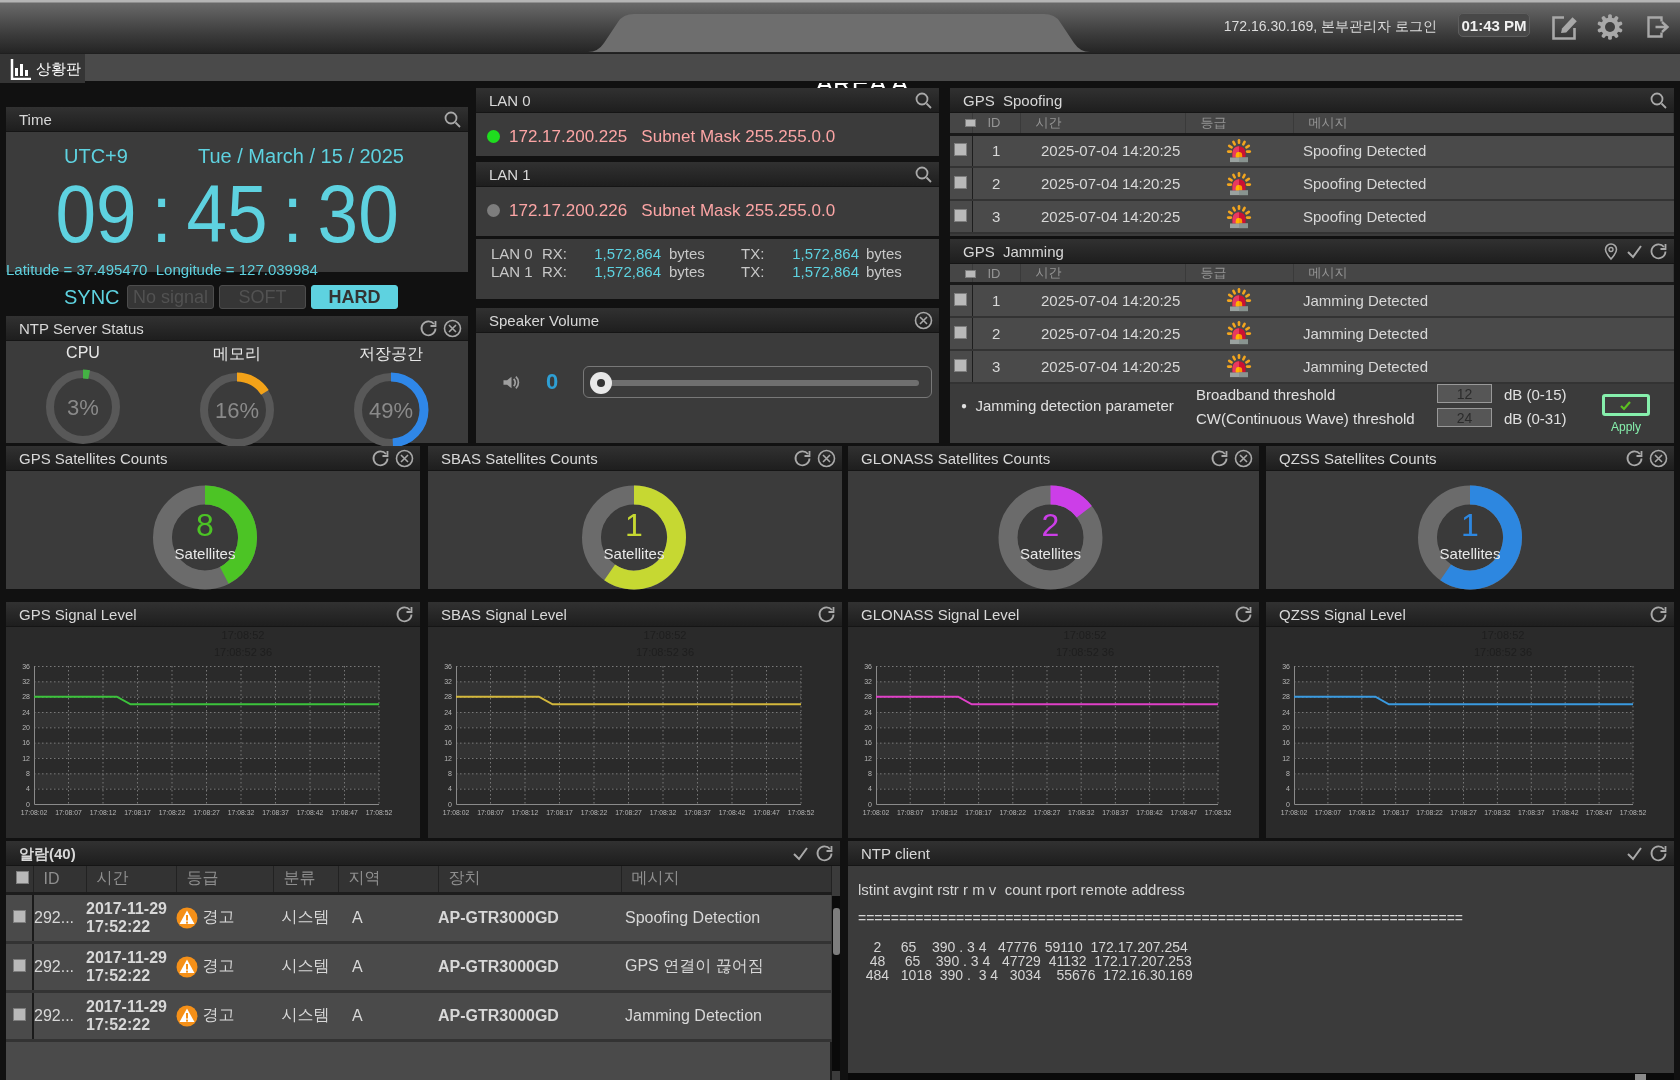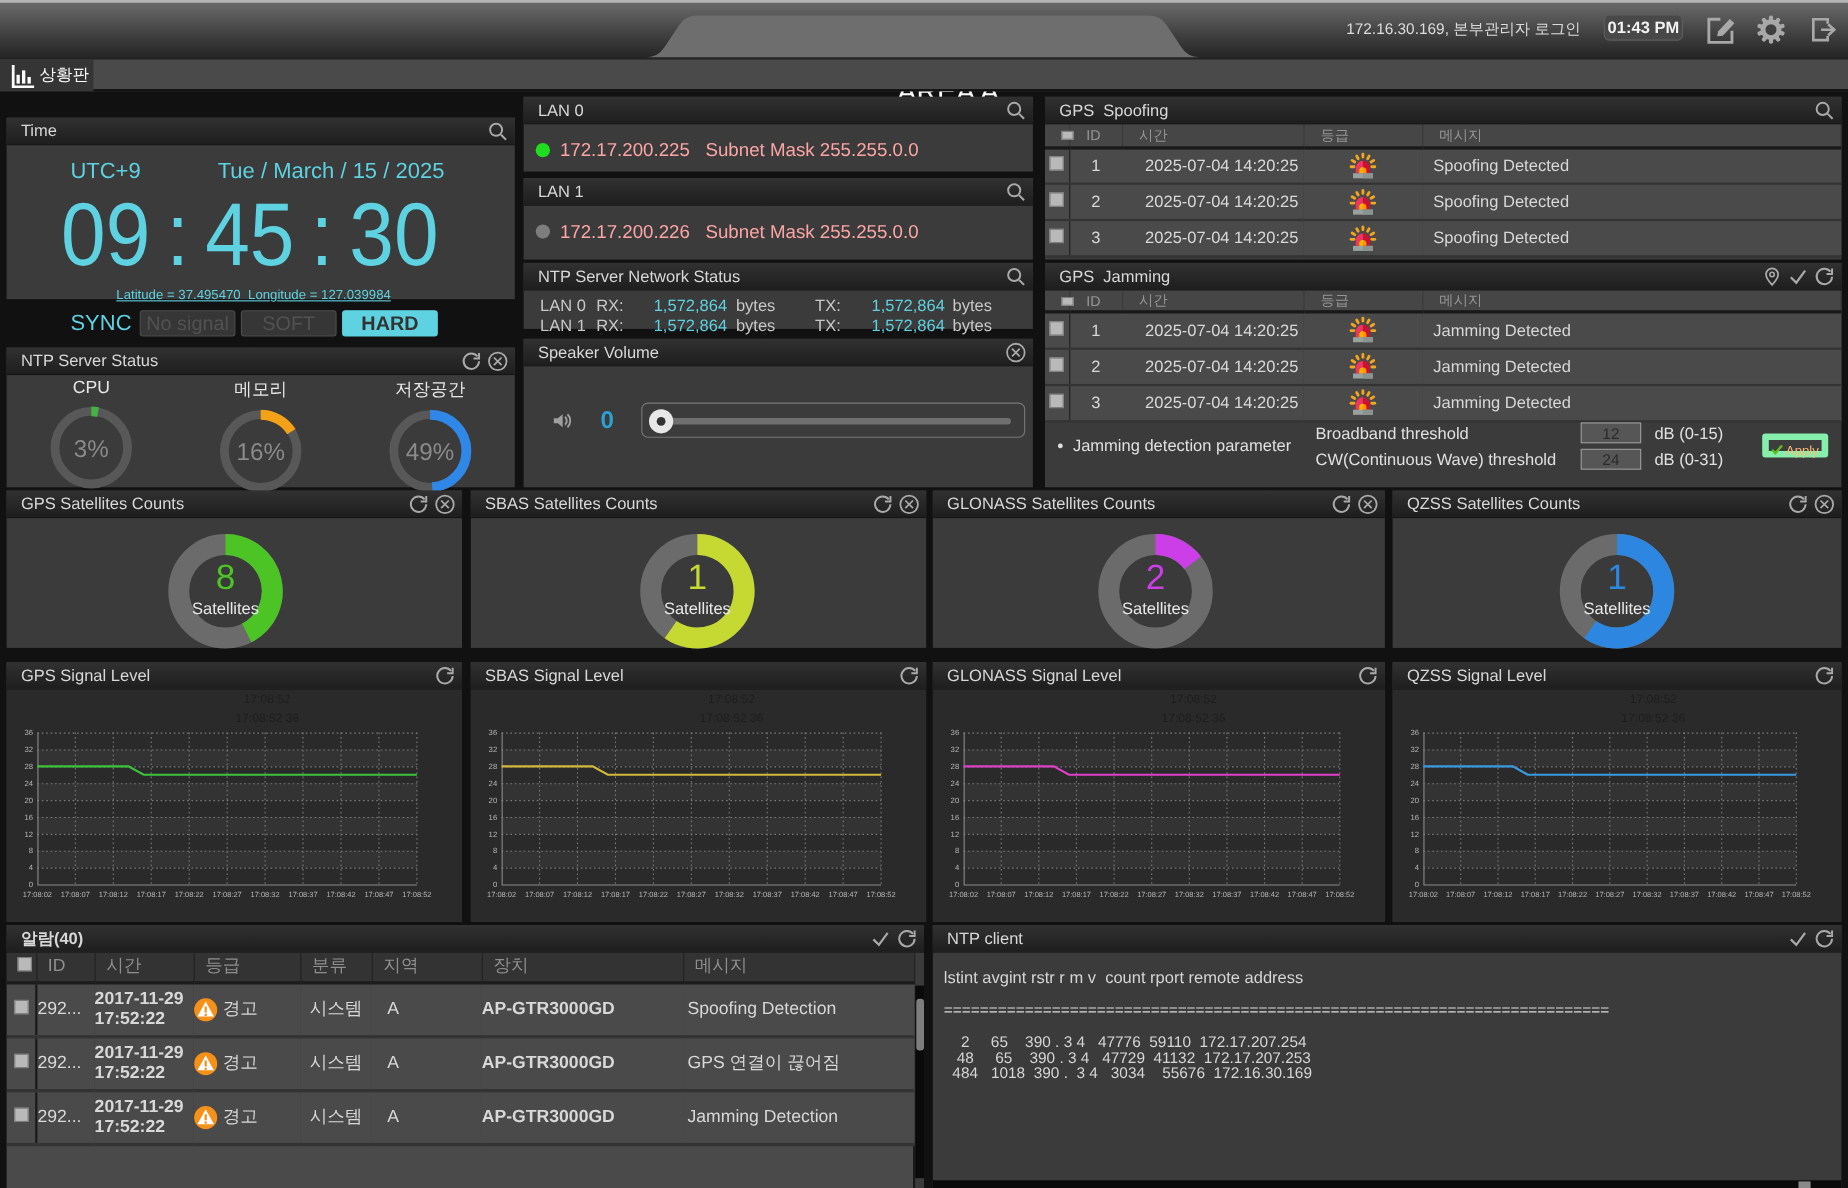--- a/index.html
+++ b/index.html
@@ -11,21 +11,21 @@
 .hicon { position:absolute; top:13px; }
 .tabs { position:absolute; left:0; top:54px; width:1680px; height:29px; background:#4a4a4a; border-bottom:2px solid #111; }
 .tab { position:absolute; left:0; top:0; width:85px; height:29px; background:#353535; color:#fff; font-size:15px; line-height:29px; padding-left:36px; }
 .panel { position:absolute; background:#3b3b3b; }
 .ph { position:relative; height:25px; background:linear-gradient(#313131, #1e1e1e); border-bottom:1px solid #151515; color:#d8d8d8; font-size:15px; line-height:25px; padding-left:13px; box-sizing:content-box; height:24px; }
 .ph .hic { position:absolute; top:3px; right:6px; display:flex; gap:5px; }
 .cyan { color:#5ed2e0; }
 
 #time .row1 { display:flex; justify-content:space-between; padding:13px 64px 0 58px; font-size:20px; }
 #time .clock { text-align:center; font-size:81px; color:#5ed2e0; margin-top:8px; line-height:76px; word-spacing:-6px; transform:scaleX(0.9) translateX(-11px); }
-#time .latlon { text-align:center; font-size:12px; color:#5ed2e0; margin-top:9px; padding-right:13px;text-decoration:underline; }
+#time .latlon { text-align:left; font-size:15px; color:#5ed2e0; margin-top:9px; padding-right:13px; }
 #time .syncrow { display:flex; align-items:center; margin:7px 20px 0 58px; }
 #time .syncrow .lbl { font-size:20px; color:#5ed2e0; margin-right:12px; width:51px; }
 .sbtn { width:87px; height:24px; margin-right:5px; border:1px solid #4d4d4d; border-radius:3px; background:#363636; color:#525252; font-size:18px; text-align:center; line-height:22px; }
 .sbtn.on { background:#5ed2e0; color:#333; border-color:#5ed2e0; font-weight:bold;}
 
 .gaubox { display:flex; justify-content:space-around; padding-top:3px; }
 .gau { text-align:center; }
 .gau .glbl { color:#e8e8e8; font-size:16px; margin-bottom:7px; }
 
 .lanrow { display:flex; align-items:center; height:43px; padding-left:11px; color:#fca5a5; font-size:17px; }
@@ -162,26 +162,20 @@
   <div class="ph">LAN 1<span class="hic">
         <svg width="19" height="19" viewBox="0 0 19 19">
           <circle cx="8" cy="8" r="5.5" fill="none" stroke="#a9a9a9" stroke-width="1.8"></circle>
           <line x1="12.5" y1="12.5" x2="17" y2="17" stroke="#a9a9a9" stroke-width="1.8"></line>
         </svg>
       </span></div>
   <div class="lanrow" style="padding-top:4px"><span class="dot" style="background:#7d7d7d"></span>172.17.200.226&nbsp;&nbsp;&nbsp;Subnet Mask 255.255.0.0</div>
 </div>
 
 <div class="panel" style="left:476px;top:239px;width:463px;height:60px">
-  <div class="ph">NTP Server Network Status<span class="hic">
-        <svg width="19" height="19" viewBox="0 0 19 19">
-          <circle cx="8" cy="8" r="5.5" fill="none" stroke="#a9a9a9" stroke-width="1.8"></circle>
-          <line x1="12.5" y1="12.5" x2="17" y2="17" stroke="#a9a9a9" stroke-width="1.8"></line>
-        </svg>
-      </span></div>
   <div class="netrow" style="margin-top:5px">
       <span style="width:51px">LAN 0</span>
       <span style="width:25px">RX:</span>
       <span class="cyan" style="width:94px;text-align:right">1,572,864</span>
       <span style="width:45px;padding-left:8px">bytes</span>
       <span style="width:25px;margin-left:35px">TX:</span>
       <span class="cyan" style="width:93px;text-align:right">1,572,864</span>
       <span style="padding-left:7px">bytes</span>
     </div>
   <div class="netrow">
@@ -413,21 +407,21 @@
   </tbody>
     </table>
   <div style="position:relative;height:61px;font-size:15px;color:#e0e0e0">
     <span style="position:absolute;left:11px;top:13px"><span style="font-size:10px;vertical-align:2px">●</span>&nbsp;&nbsp;Jamming detection parameter</span>
     <span style="position:absolute;left:246px;top:2px">Broadband threshold</span>
     <span style="position:absolute;left:246px;top:26px">CW(Continuous Wave) threshold</span>
     <span style="position:absolute;left:487px;top:0px;width:55px;height:19px;background:#565656;border:1px solid #999;text-align:center;font-size:14px;line-height:18px;color:#2b2b2b">12</span>
     <span style="position:absolute;left:487px;top:24px;width:55px;height:19px;background:#565656;border:1px solid #999;text-align:center;font-size:14px;line-height:18px;color:#2b2b2b">24</span>
     <span style="position:absolute;left:554px;top:2px">dB (0-15)</span>
     <span style="position:absolute;left:554px;top:26px">dB (0-31)</span>
-    <span style="position:absolute;left:652px;top:10px;width:60px;height:22px;background:#3d3d3d;border:6px solid #86efac;border-radius:3px;text-align:center;font-size:12px;line-height:20px;color:#fdba74"><svg width="11" height="10" viewBox="0 0 11 10" style="margin-right:2px">
+    <span style="position:absolute;left:652px;top:10px;width:48px;height:22px;background:#3d3d3d;border:3px solid #86efac;border-radius:3px;text-align:center;font-size:12px;line-height:20px;color:#86efac"><svg width="11" height="10" viewBox="0 0 11 10" style="margin-right:2px">
           <path d="M1 5 L4 8 L10 1" stroke="#5bbf21" stroke-width="2.2" fill="none"></path>
         </svg>Apply</span>
   </div>
 </div>
 
 <div class="panel" style="left:6px;top:446px;width:414px;height:143px">
   <div class="ph">GPS Satellites Counts<span class="hic">
    <svg width="19" height="19" viewBox="0 0 19 19">
           <path d="M15 5 A7 7 0 1 0 16.5 9.5" fill="none" stroke="#a9a9a9" stroke-width="1.8"></path>
           <path d="M16.5 2 v5 h-5" fill="none" stroke="#a9a9a9" stroke-width="1.8"></path>

